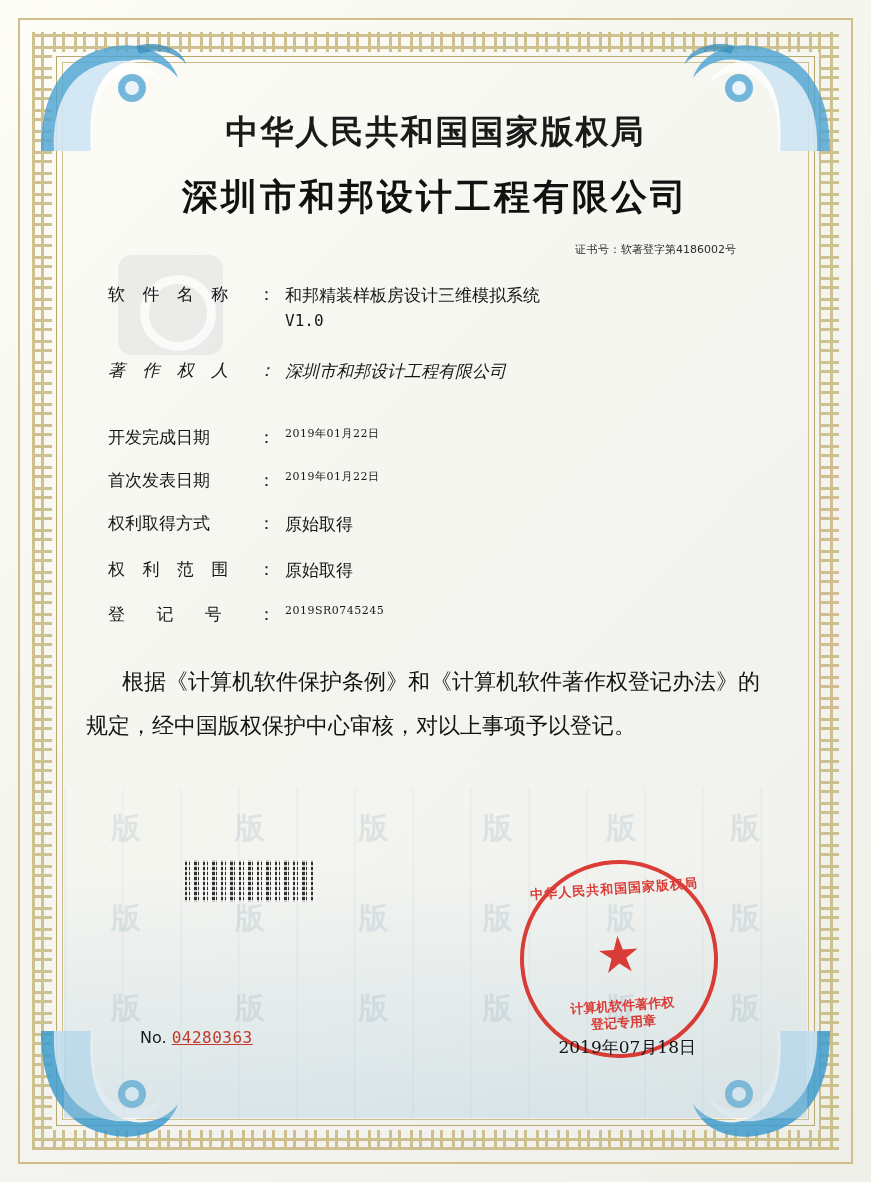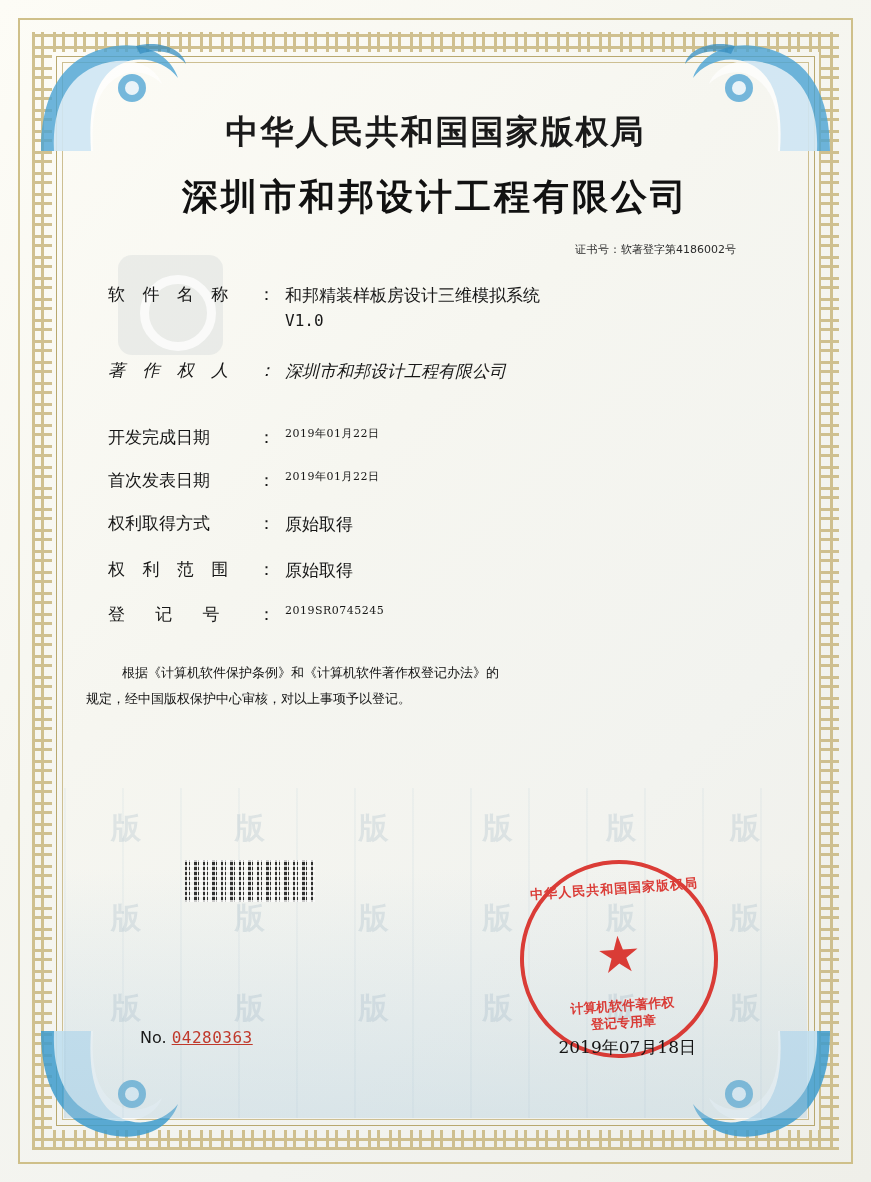--- a/index.html
+++ b/index.html
@@ -195,21 +195,21 @@
     line-height: 1.5;
   }
   .field .val .v2 { display: block; font-family: "DejaVu Sans Mono", monospace; font-size: 16px;}
   .mono { font-family: "DejaVu Sans Mono", monospace; font-size: 11px; letter-spacing: 0.5px;}
 
   .gap-big { height: 22px; }
 
   .statement {
     margin-top: 34px;
     font-family: "DejaVu Serif", serif;
-    font-size: 13px;
+    font-size: 22px;
     line-height: 2.0;
     color: #131313;
     padding-left: 6px;
   }
   .statement p { margin: 0; }
   .statement .indent { text-indent: 36px; }
 
   
   .barcode {
     position: absolute;
@@ -410,21 +410,21 @@
         <span class="val">原始取得</span>
       </div>
 
       <div class="field">
         <span class="lbl spaced">权 利 范 围</span>
         <span class="colon">：</span>
         <span class="val">原始取得</span>
       </div>
 
       <div class="field">
-        <span class="lbl" style="letter-spacing:13px;font-family:Liberation Serif, serif;">登 记 号</span>
+        <span class="lbl" style="letter-spacing:13px;">登 记 号</span>
         <span class="colon">：</span>
         <span class="val mono">2019SR0745245</span>
       </div>
 
     </div>
 
     <div class="statement">
       <p class="indent">根据《计算机软件保护条例》和《计算机软件著作权登记办法》的</p>
       <p>规定，经中国版权保护中心审核，对以上事项予以登记。</p>
     </div>

